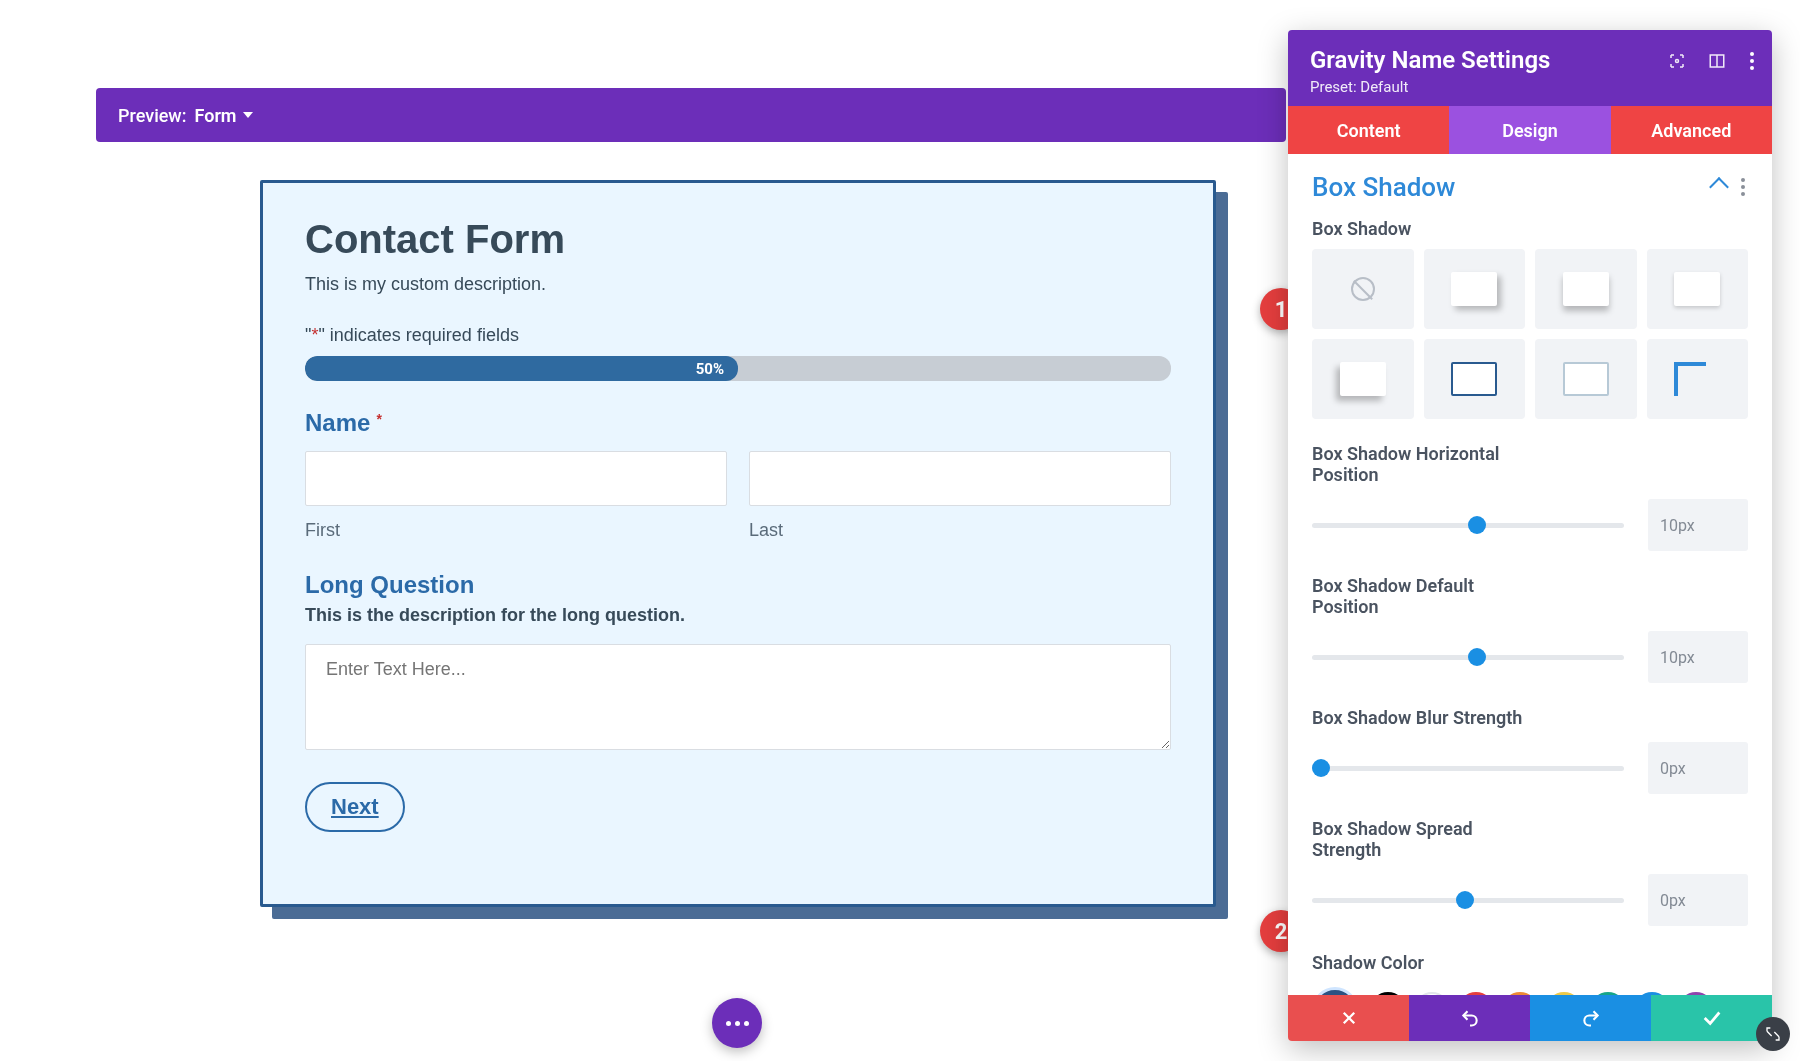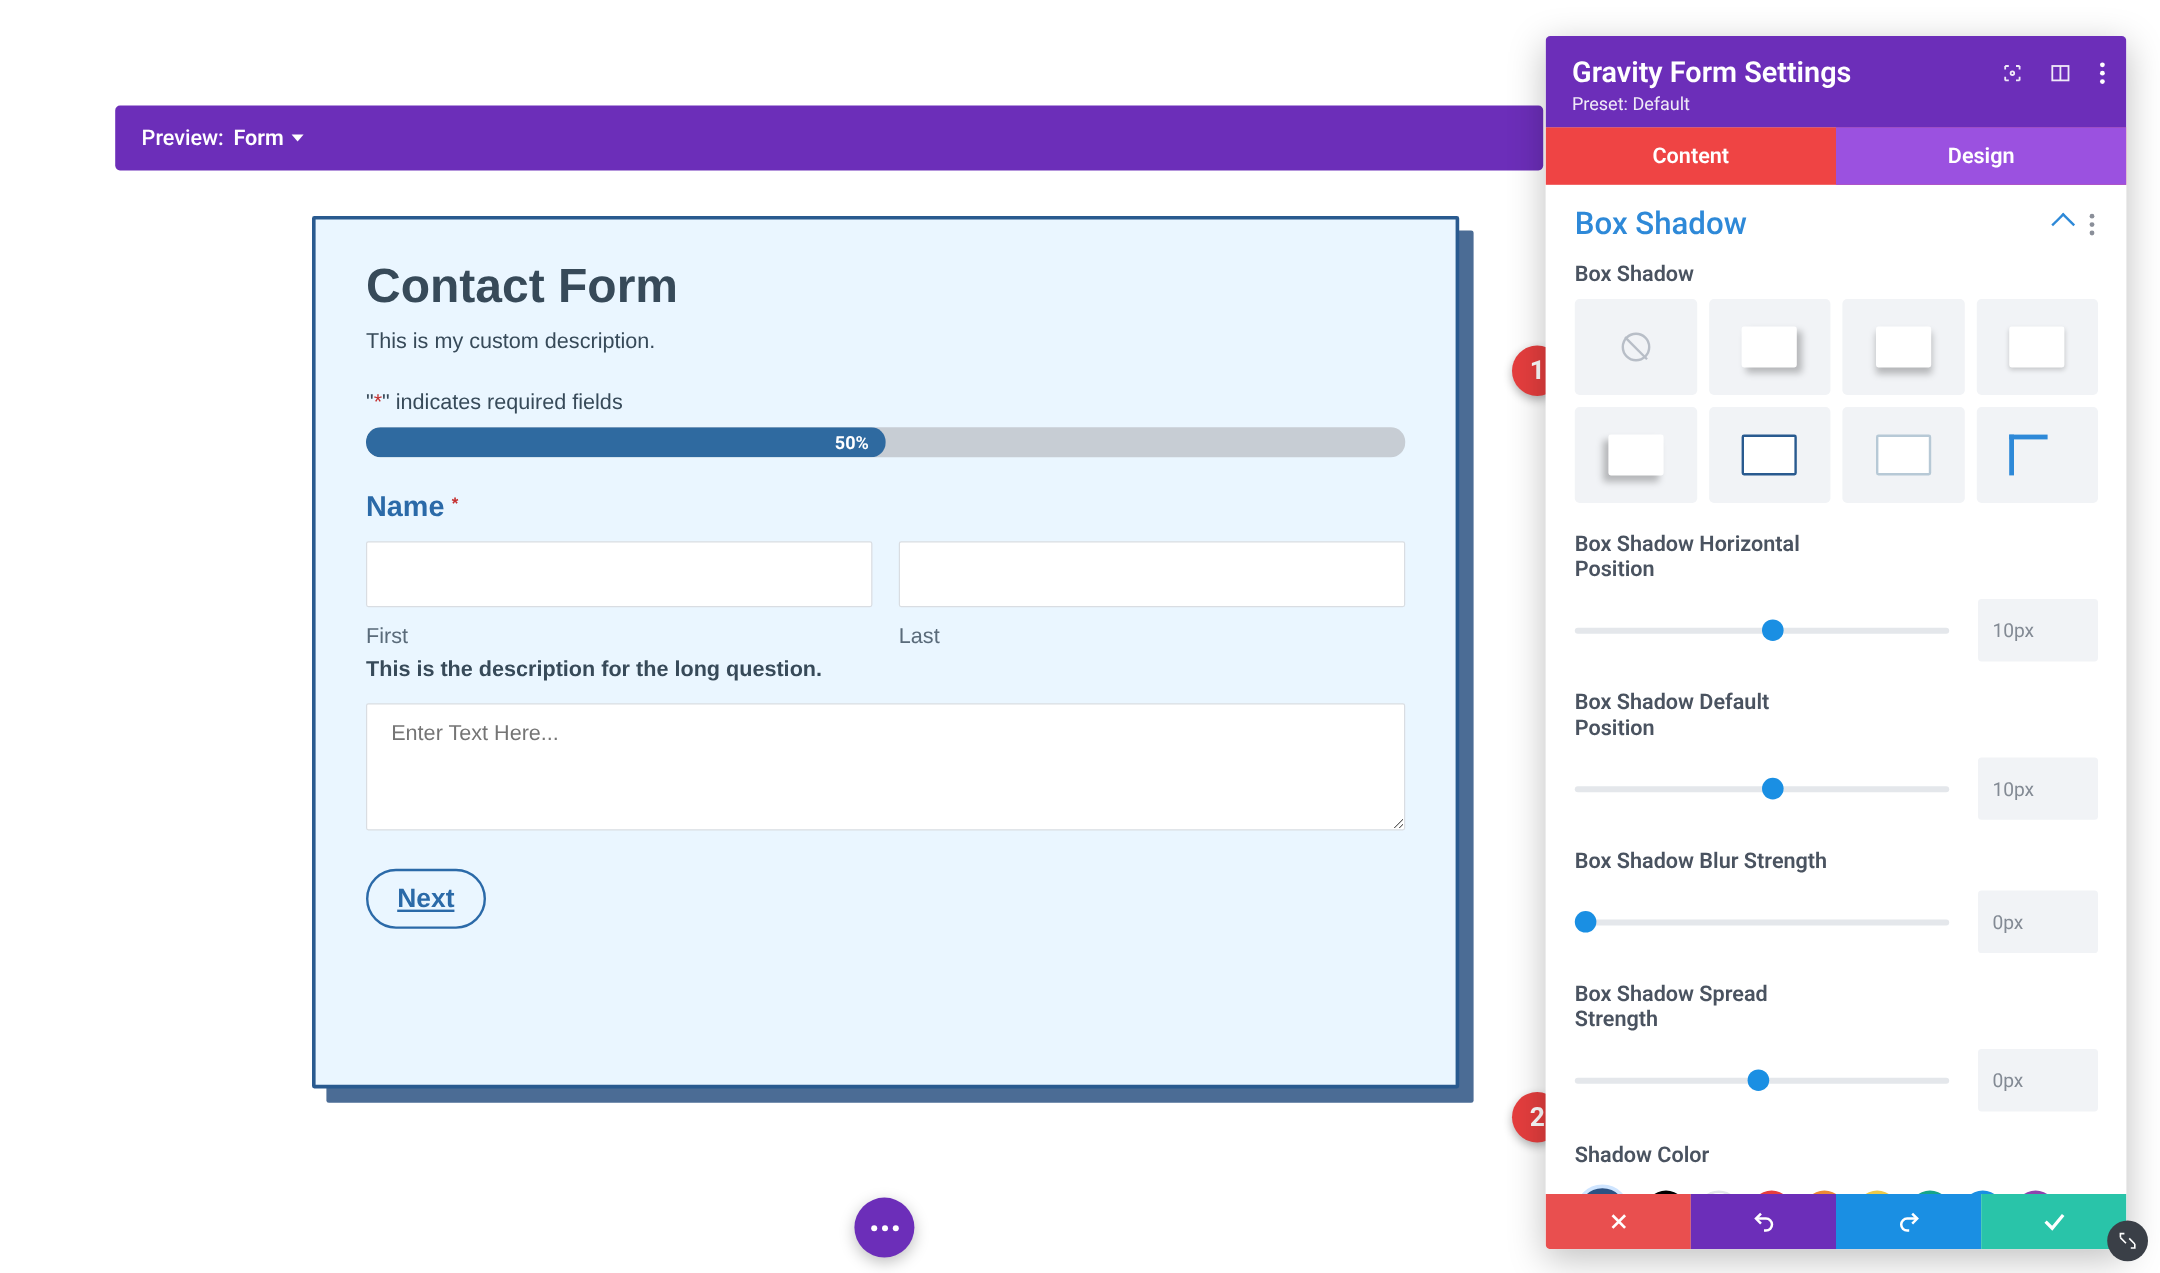--- a/index.html
+++ b/index.html
@@ -229,59 +229,61 @@
       <div class="name-col">
         <input type="text" class="text-input" style="">
         <div class="sublabel">First</div>
       </div>
       <div class="name-col">
         <input type="text" class="text-input" style="">
         <div class="sublabel">Last</div>
       </div>
     </div>
 
+    <div class="fld-label" style="margin-top:30px;">Long Question</div>
     <div class="fld-desc">This is the description for the long question.</div>
     <textarea class="textarea" placeholder="Enter Text Here..." style=""></textarea>
 
     <button class="next-btn">Next</button>
   </div>
 </div>
 
 <div class="fab">
   <span class="dot"></span>
     <span class="dot"></span>
     <span class="dot"></span>
 </div>
 
 <div class="marker marker-1">1</div>
 <div class="marker marker-2">2</div>
 
 <div class="panel">
   <div class="panel-head">
-    <div class="panel-title">Gravity Form Settings</div>
+    <div class="panel-title">Gravity Name Settings</div>
     <div class="panel-preset">
       <span>Preset: Default</span>
       <span class="chevron-down" style="border-top-color:#fff; margin-left:6px;"></span>
     </div>
     <div class="panel-head-icons">
       <svg class="head-icon" viewBox="0 0 24 24" fill="none" stroke="white" stroke-width="2">
           <path d="M4 4h4M4 4v4M20 4h-4M20 4v4M4 20h4M4 20v-4M20 20h-4M20 20v-4"></path>
           <circle cx="12" cy="12" r="2"></circle>
         </svg>
       <svg class="head-icon" viewBox="0 0 24 24" fill="none" stroke="white" stroke-width="2">
           <rect x="3" y="4" width="18" height="16"></rect>
           <line x1="12" y1="4" x2="12" y2="20"></line>
         </svg>
       <div style="width:4px;height:4px;background:#fff;border-radius:50%;box-shadow:0 7px 0 #fff,0 -7px 0 #fff; margin:7px 2px;"></div>
     </div>
   </div>
 
   <div class="panel-tabs">
     <div class="panel-tab">Content</div>
     <div class="panel-tab active">Design</div>
+    <div class="panel-tab">Advanced</div>
   </div>
 
   <div class="panel-body">
     <div class="section-row">
       <div class="section-title">Box Shadow</div>
       <div class="section-icons">
         <div class="sec-chevron"></div>
         <div class="sec-dots"></div>
       </div>
     </div>

